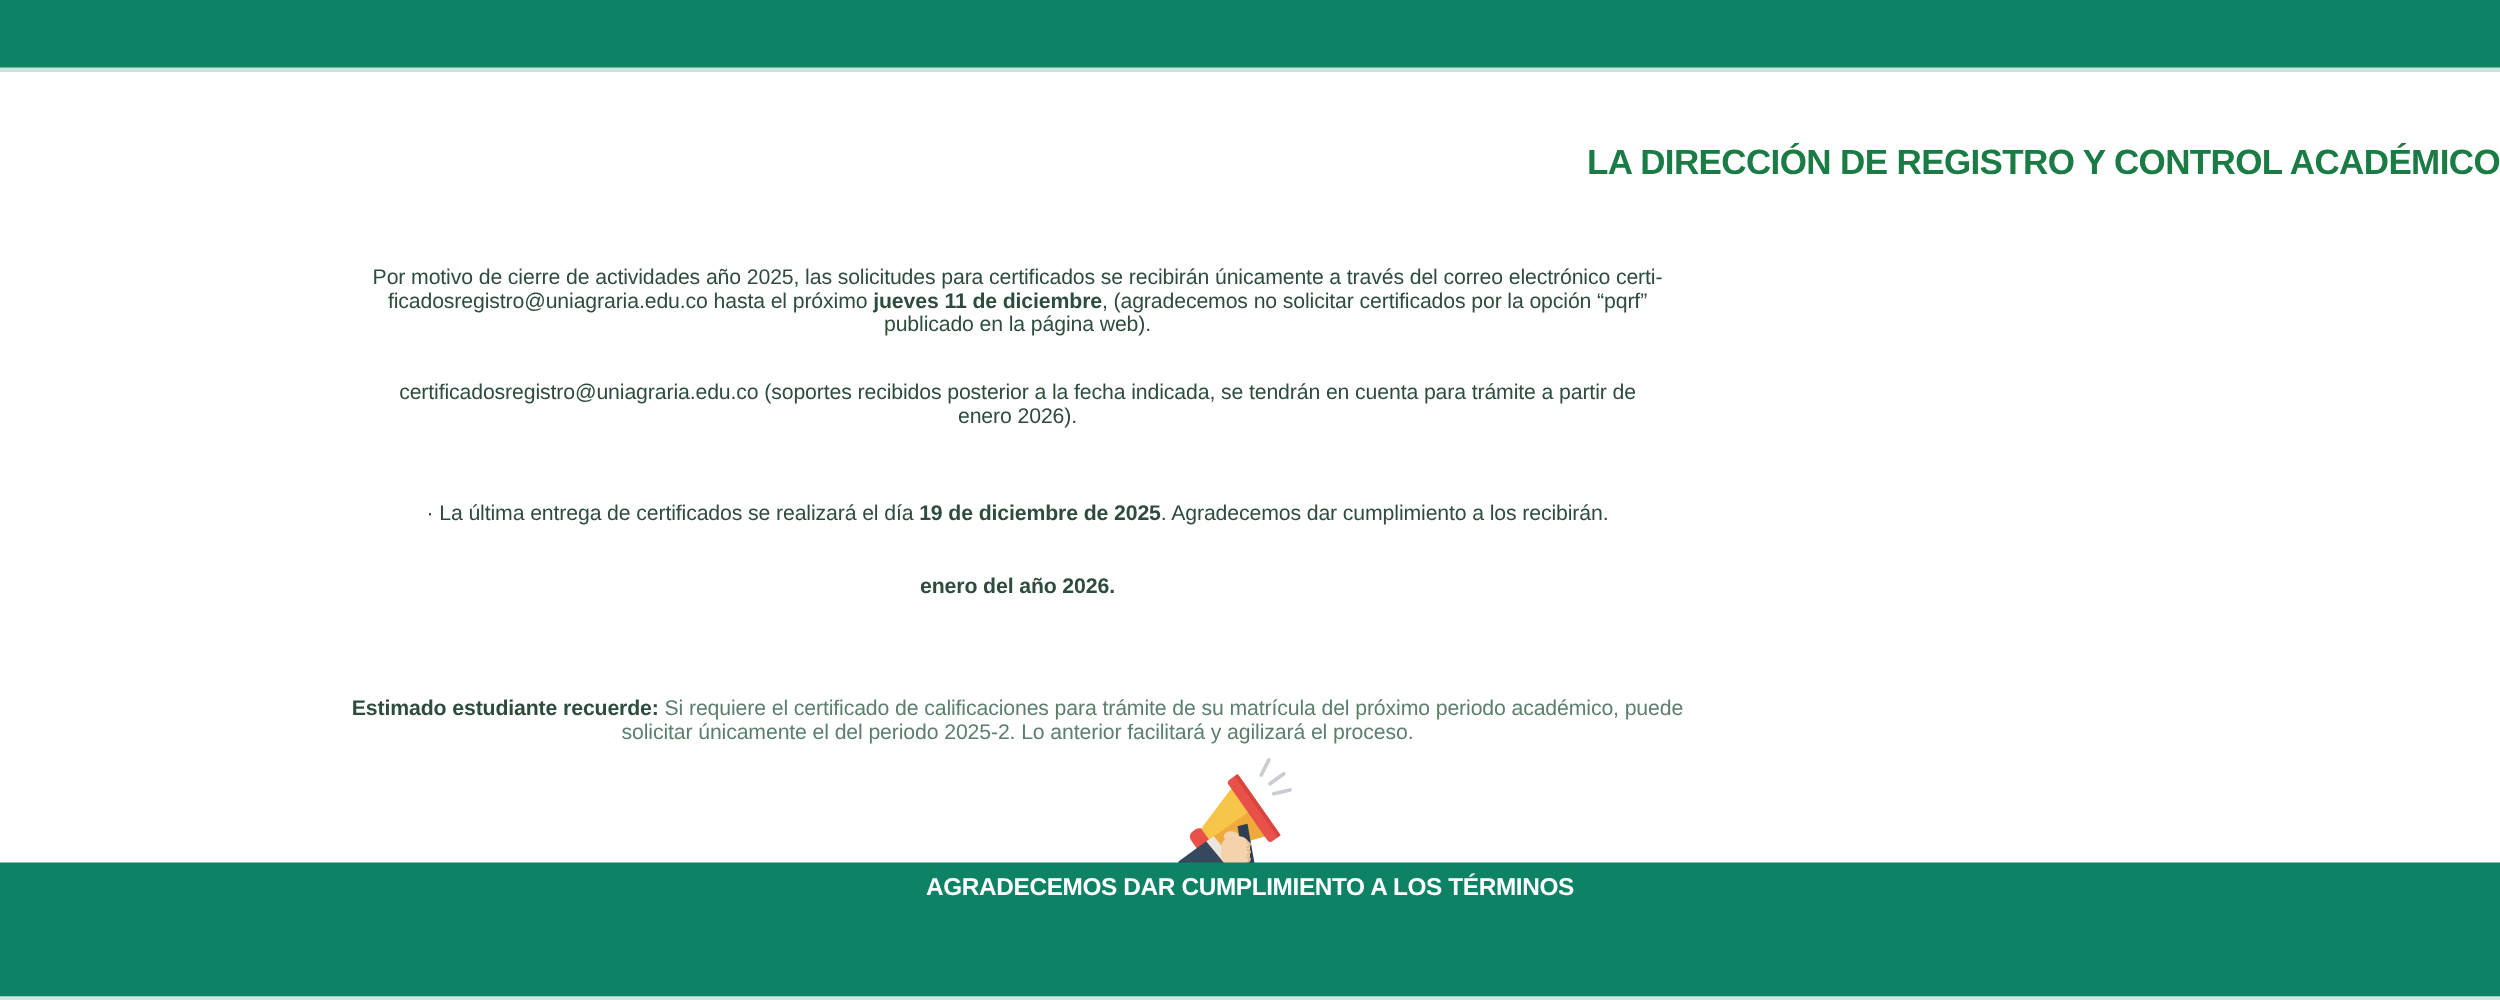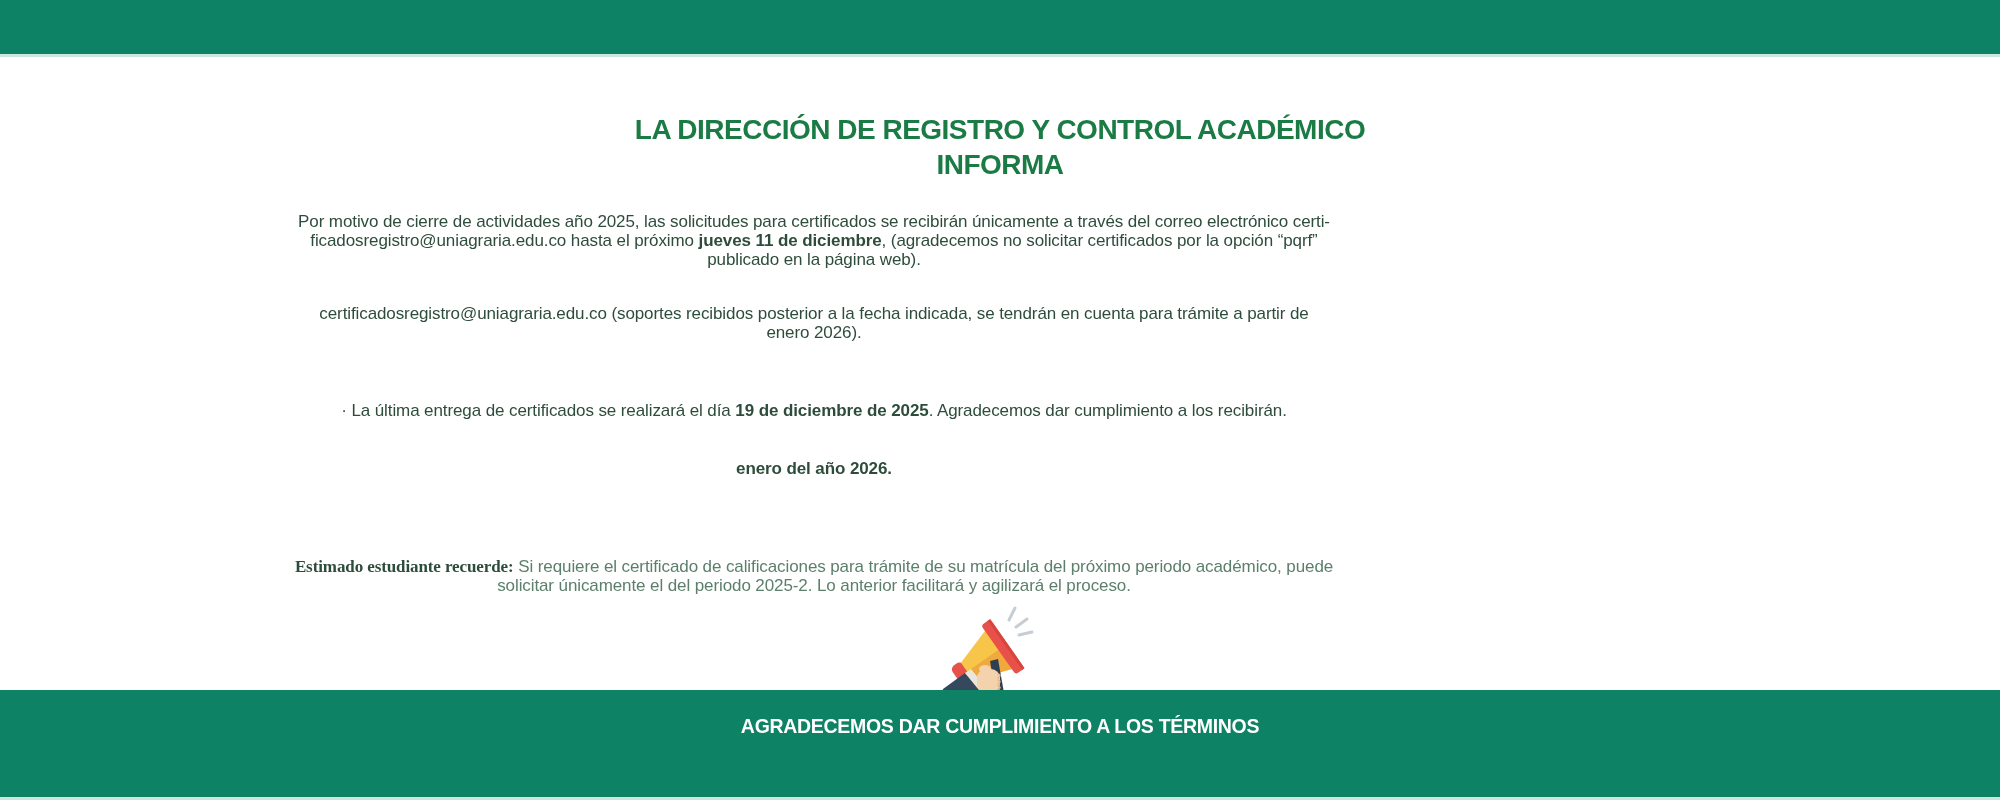--- a/index.html
+++ b/index.html
@@ -18,65 +18,64 @@
     font-family:"Liberation Sans", sans-serif;
     overflow:hidden;
   }
   .top-bar{
     position:absolute;left:0;top:0;width:2000px;height:57px;
     background:var(--bar-green);
     border-bottom:3px solid var(--bar-edge);
   }
   .page-title{
     position:absolute;left:0;top:112px;width:2000px;
-    text-align:center;
+    text-align:right;
     color:var(--title-green);
     font-size:28px;font-weight:bold;line-height:35px;
     letter-spacing:-0.5px;
   }
   .notice-paragraph{
     position:absolute;left:0;width:1628px;
     text-align:center;
     color:var(--body-green);
     font-size:17px;line-height:19px;
     letter-spacing:-0.1px;
   }
   .notice-paragraph .b{font-weight:bold;}
   #p1{top:212px;}
   #p2{top:304px;}
   #p3{top:401px;}
   #p4{top:459px;}
   #p5{top:557px;}
   #p5 span{color:var(--muted-green);}
-  #p5 span.b{color:var(--body-green);font-family:Liberation Serif, serif;}
+  #p5 span.b{color:var(--body-green);}
   .megaphone-wrap{
     position:absolute;left:941px;top:603px;width:104px;height:94px;
   }
   .footer-bar{
     position:absolute;left:0;top:690px;width:2000px;height:110px;
     background:var(--bar-green);
     border-bottom:3px solid var(--bar-edge);
   }
   .footer-text{
-    margin-top:24px;
+    margin-top:8px;
     width:2000px;
     text-align:center;
     color:var(--footer-white);
     font-size:19.5px;font-weight:bold;line-height:24px;
     letter-spacing:-0.3px;
   }
 </style>
 </head>
 <body>
 
 <div class="top-bar"></div>
 
 <div class="page-title">
   <div>LA DIRECCIÓN DE REGISTRO Y CONTROL ACADÉMICO</div>
-  <div>INFORMA</div>
 </div>
 
 <div class="notice-paragraph" id="p1">
     <div><span>Por motivo de cierre de actividades año 2025, las solicitudes para certificados se recibirán únicamente a través del correo electrónico certi-</span></div>
     <div><span>ficadosregistro@uniagraria.edu.co hasta el próximo </span><span class="b">jueves 11 de diciembre</span><span>, (agradecemos no solicitar certificados por la opción “pqrf”</span></div>
     <div><span>publicado en la página web).</span></div>
   </div>
 <div class="notice-paragraph" id="p2">
     <div><span>certificadosregistro@uniagraria.edu.co (soportes recibidos posterior a la fecha indicada, se tendrán en cuenta para trámite a partir de</span></div>
     <div><span>enero 2026).</span></div>

